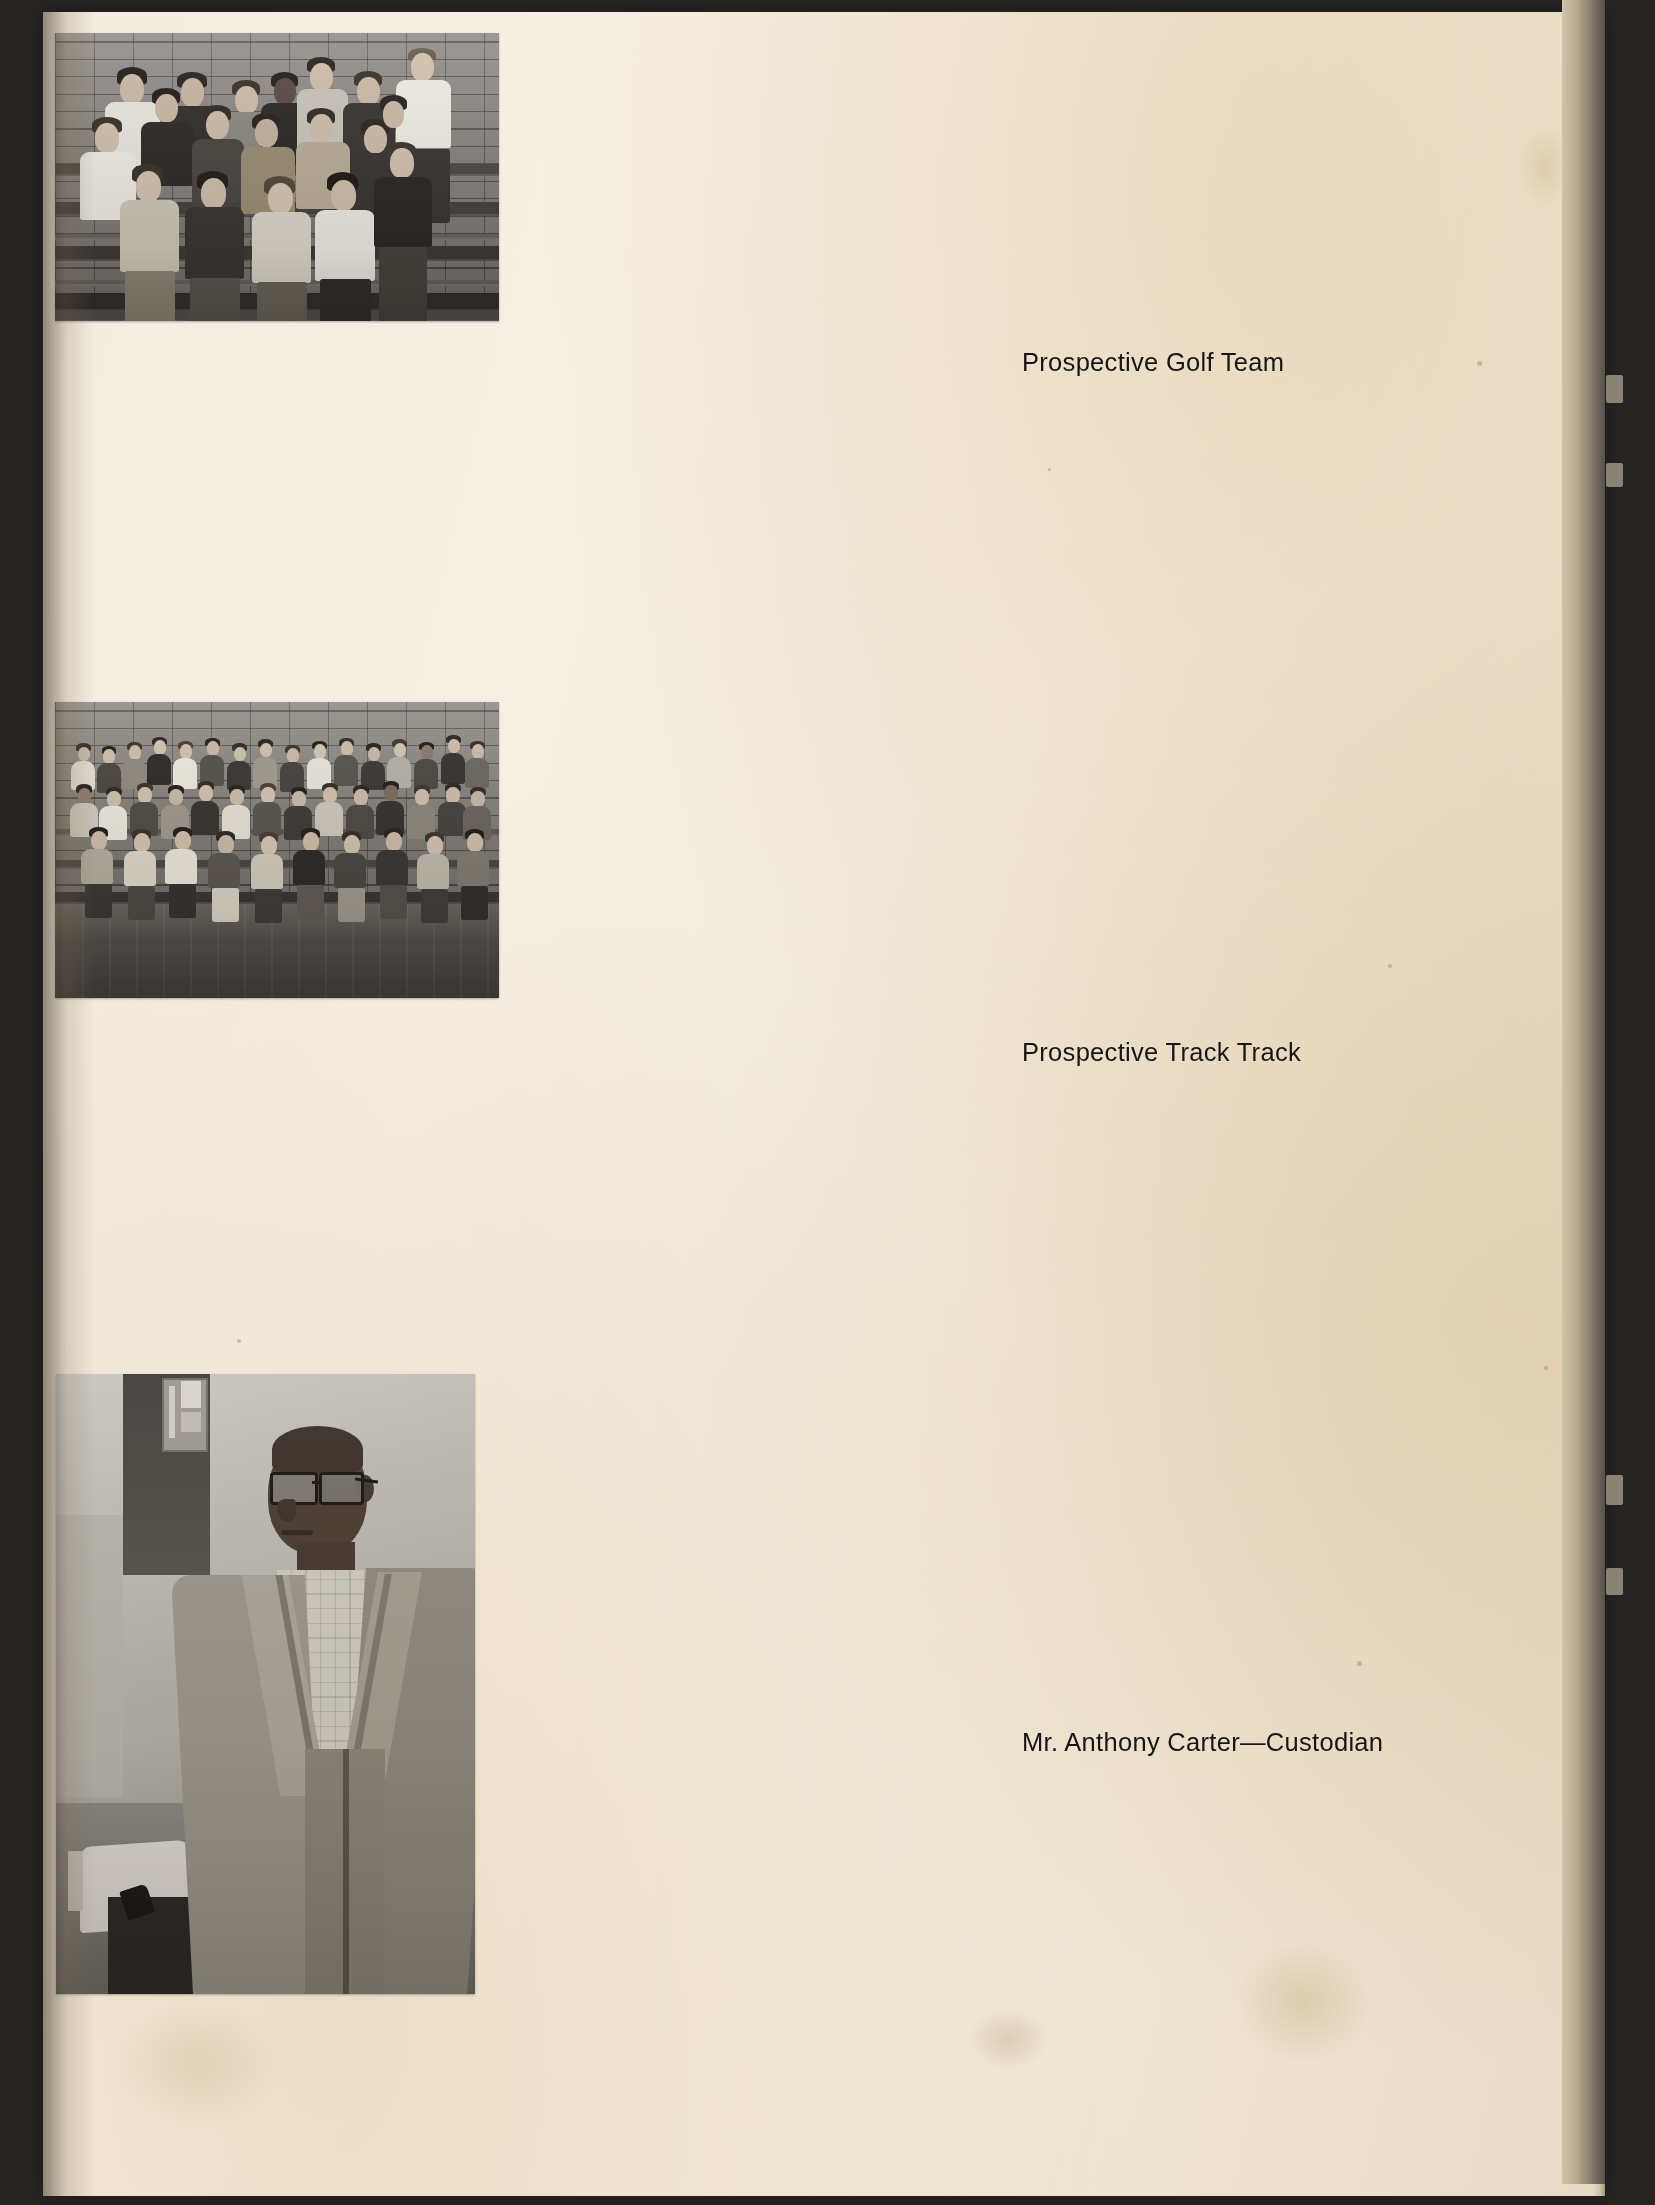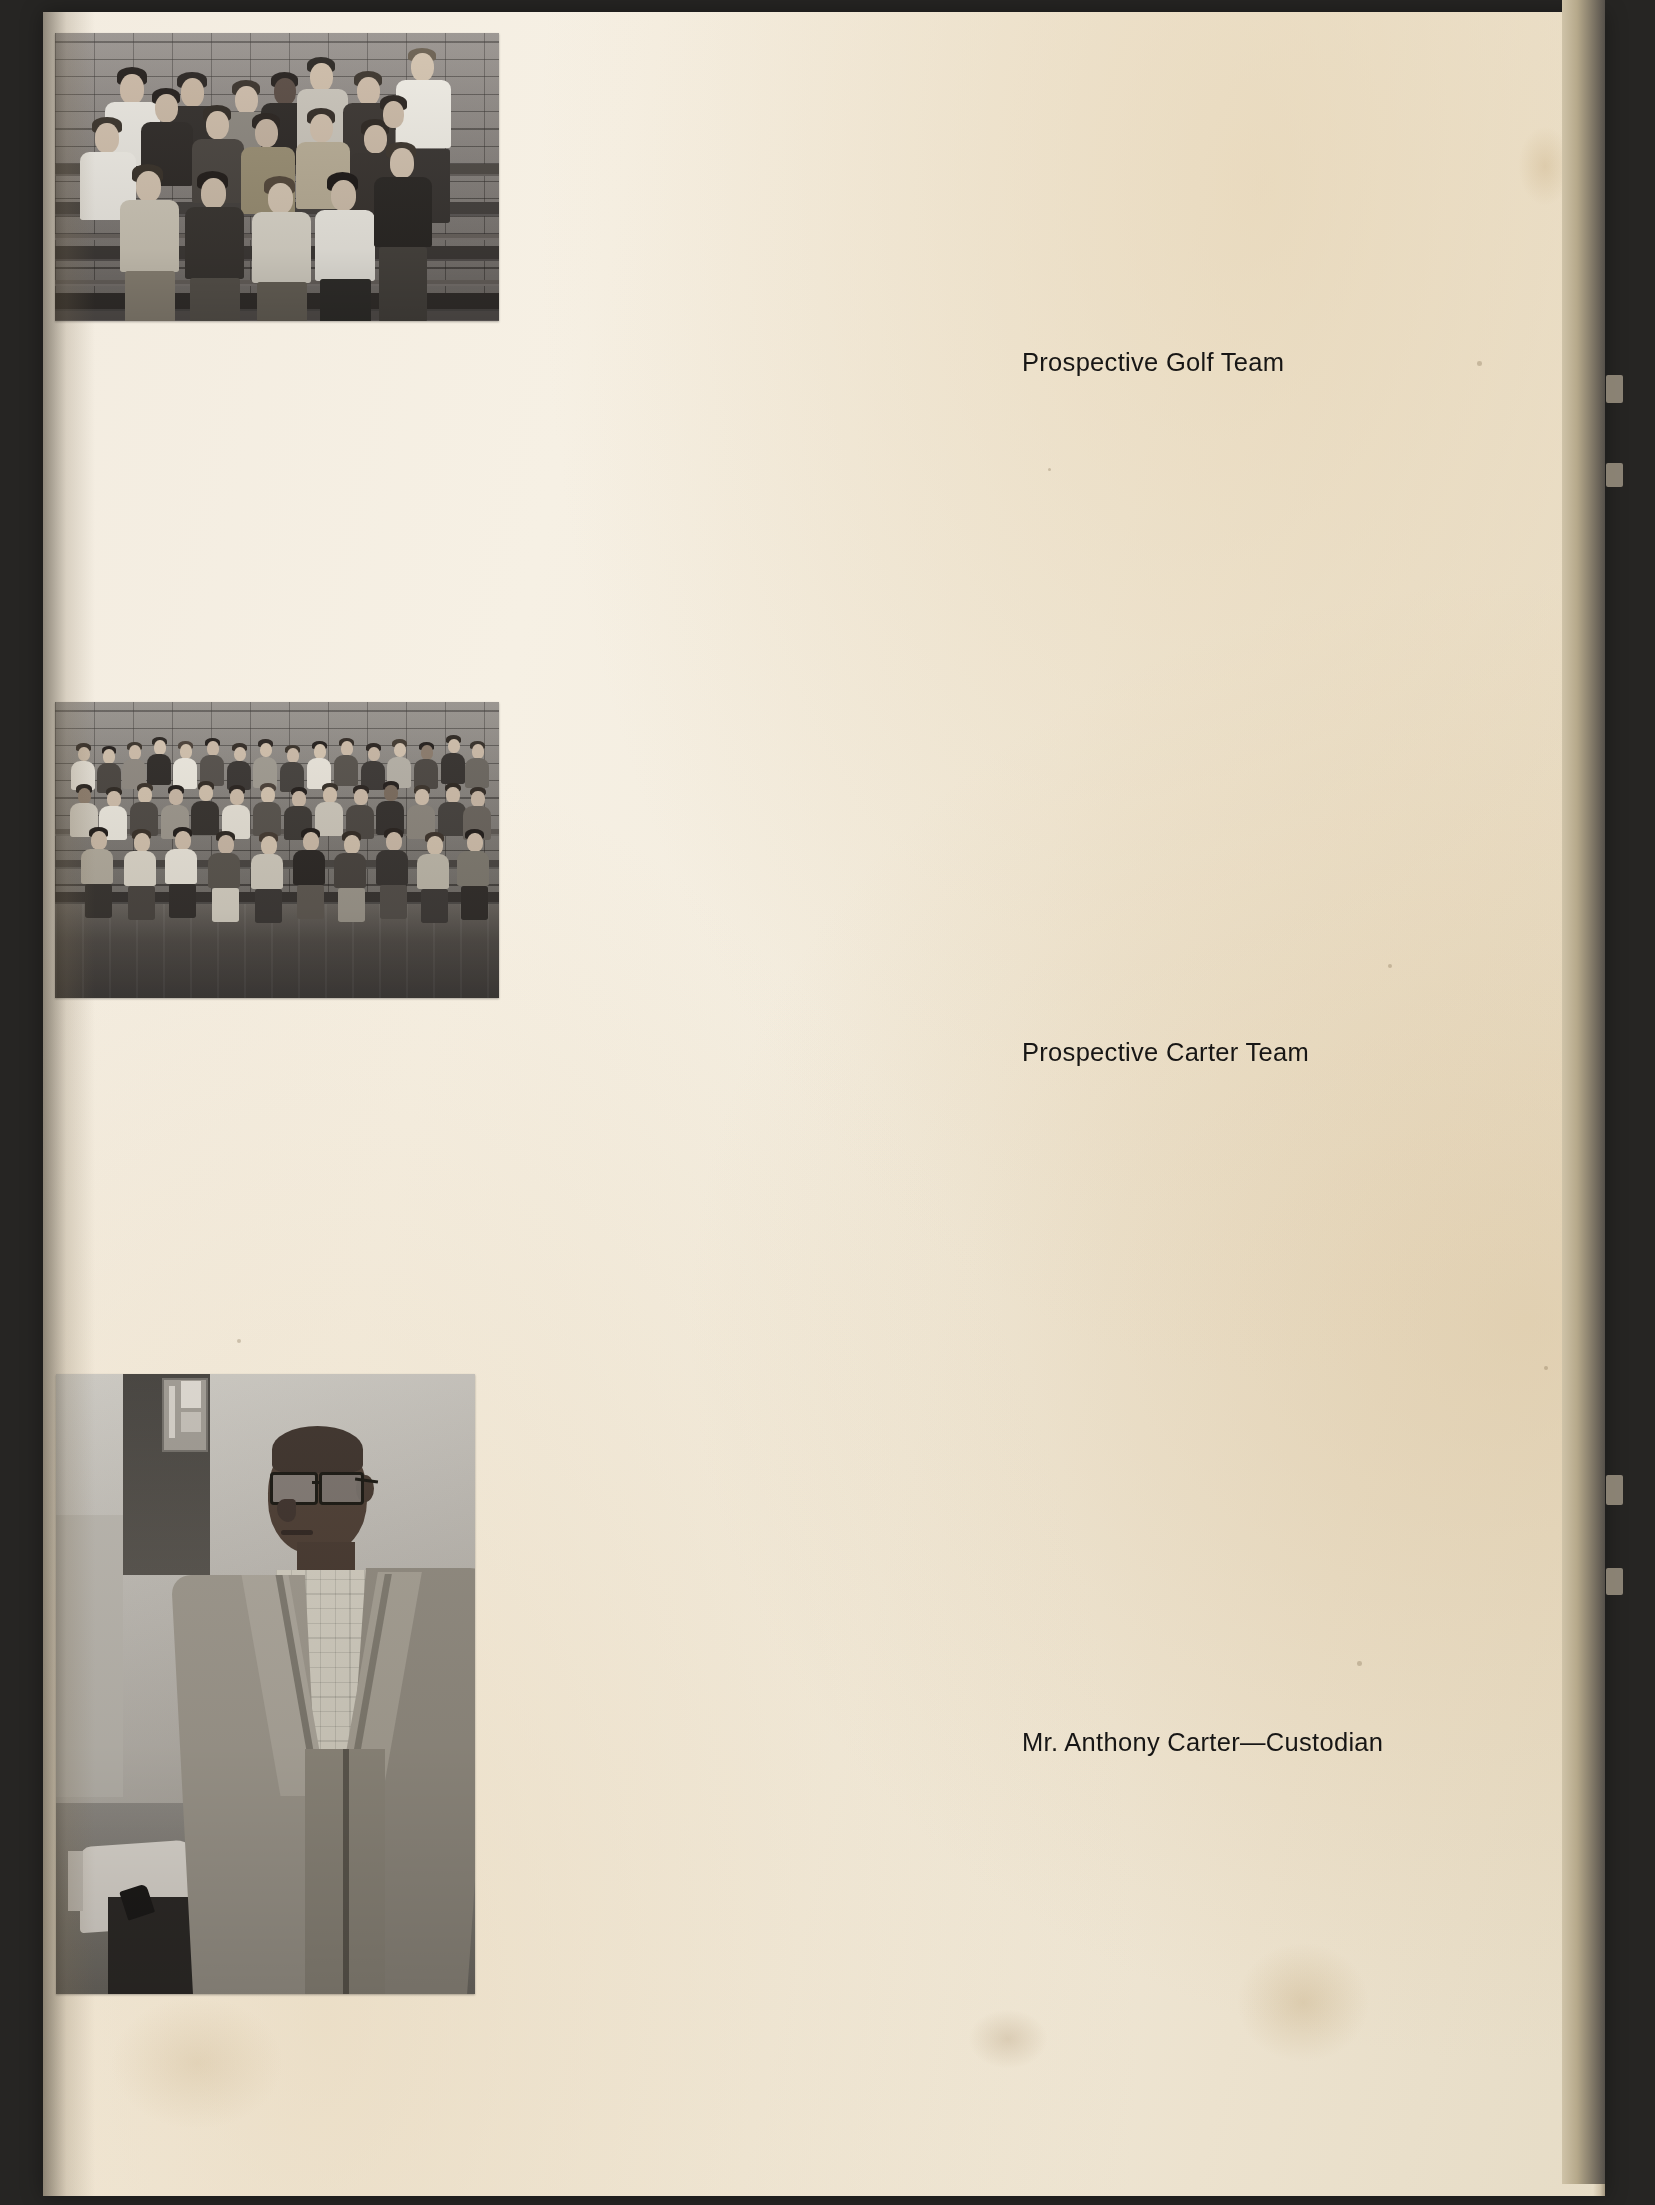--- a/index.html
+++ b/index.html
@@ -497,21 +497,21 @@
             <div class="hair" style="left:2px;top:0;width:19px;height:10px;background:#241f1c;"></div>
             <div class="head" style="left:4px;top:4px;width:15.4px;height:19px;background:#cdbca9;"></div>
             <div class="body" style="left:-6px;top:22px;width:32px;height:35px;background:#7f7a70;"></div>
             <div class="legs" style="left:-2.7px;top:57px;width:27px;height:34px;background:#34302d;"></div>
           </div>
       </div>
 
       <div style="position:absolute; inset:0; background:linear-gradient(180deg, rgba(255,255,255,0.04), rgba(0,0,0,0.08) 70%, rgba(0,0,0,0.20));"></div>
     </div>
 
-    <div class="caption" style="left:979px; top:1026px;">Prospective Carter Team</div>
+    <div class="caption" style="left:979px; top:1026px;">Prospective Track Track</div>
 
     <div class="photo" style="left:13.4px; top:1362px; width:419px; height:620px;">
       <div class="wall-plain"></div>
 
       <div style="position:absolute; left:67px; top:0; width:87px; height:201px; background:#55514b;"></div>
       <div style="position:absolute; left:67px; top:0; width:87px; height:201px; background:linear-gradient(180deg, rgba(0,0,0,0.25), rgba(0,0,0,0));"></div>
       <div style="position:absolute; left:106px; top:4px; width:42px; height:70px; background:#9b968e; border:2px solid #6e6a64;"></div>
       <div style="position:absolute; left:113px; top:12px; width:5.4px; height:52px; background:#cfcac2;"></div>
       <div style="position:absolute; left:125px; top:6.7px; width:20px; height:27px; background:#d8d3cb;"></div>
       <div style="position:absolute; left:125px; top:38px; width:20px; height:20px; background:#bfbab2;"></div>

